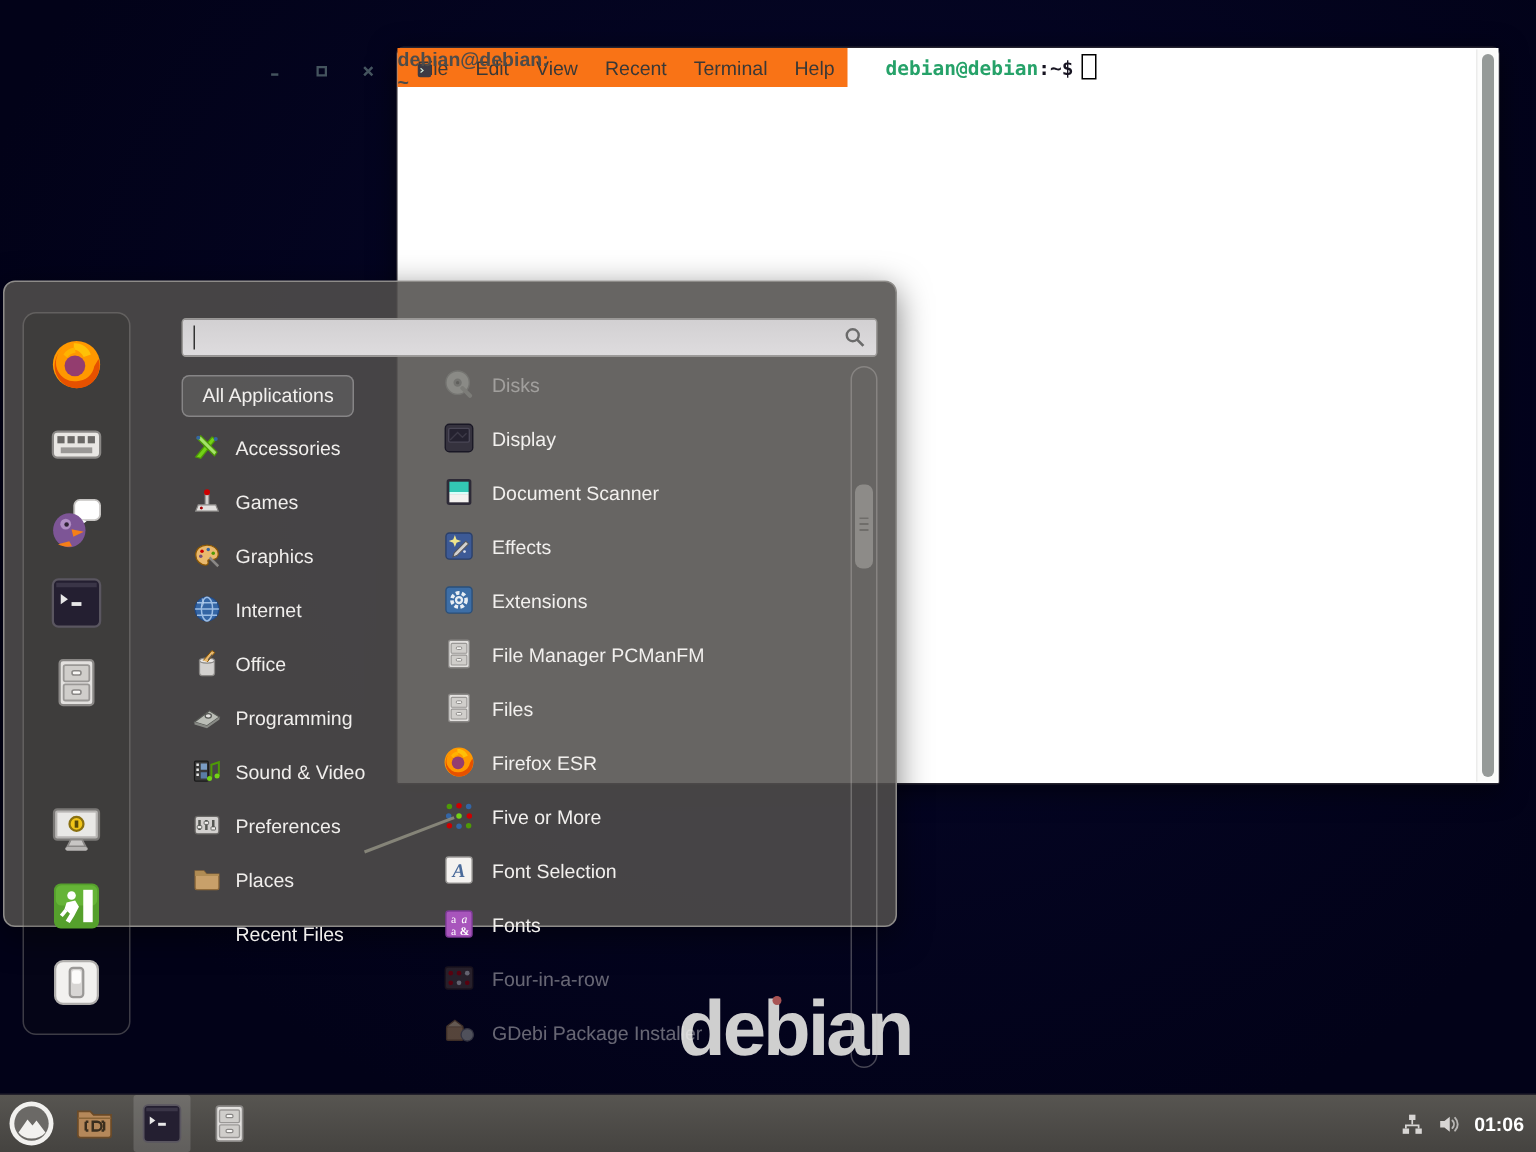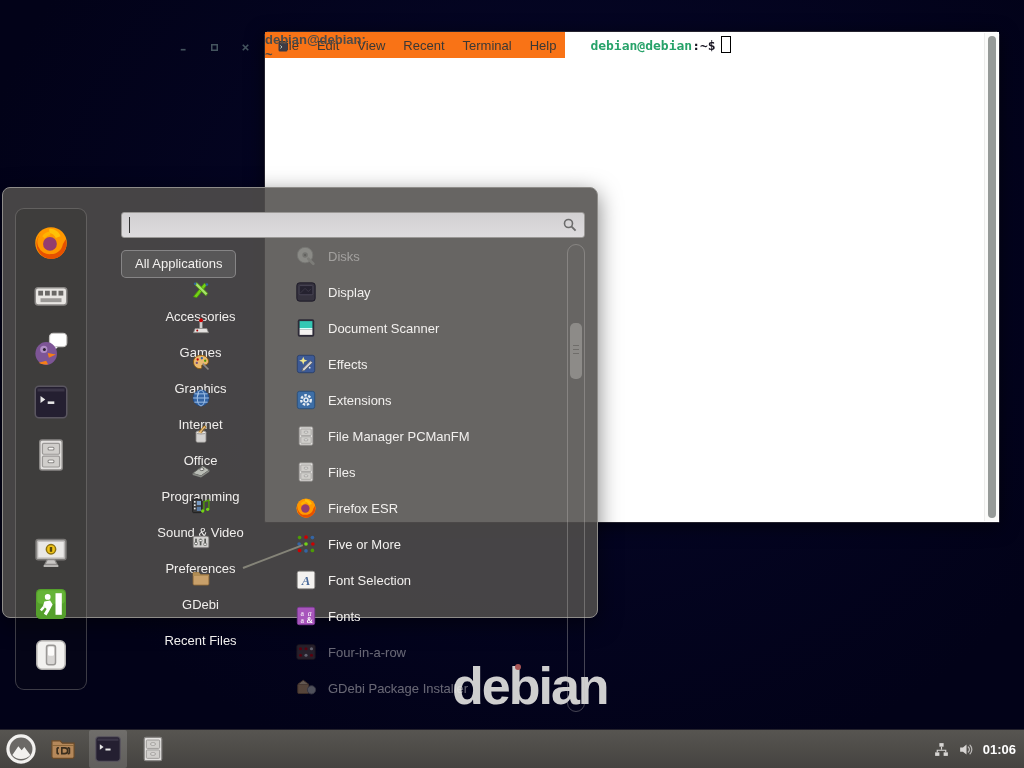--- a/index.html
+++ b/index.html
@@ -52,21 +52,21 @@
   .searchbox{position:absolute;left:118px;top:24px;width:464px;height:26px;box-sizing:border-box;
     background:linear-gradient(#d2d0d2,#dedcde);border:1px solid #9a9896;border-radius:3px;}
   .caret{position:absolute;left:7px;top:4px;width:1px;height:16px;background:#333;}
   .mag{position:absolute;right:6px;top:4px;width:16px;height:16px;}
   .mag svg{width:16px;height:16px;display:block;}
   .cat-col{position:absolute;left:118px;top:62px;width:152px;}
   .all-apps{display:inline-block;height:26px;line-height:26px;padding:0 13px;margin-bottom:2px;
     background:rgba(255,255,255,.10);border:1px solid rgba(255,255,255,.28);border-radius:5px;
     color:#f2f0ee;font-size:13px;cursor:pointer;}
   .cat-row{height:36px;display:flex;align-items:center;gap:9px;padding-left:7px;
-    color:#f0eeec;font-size:13px;cursor:pointer;flex-direction:column;}
+    color:#f0eeec;font-size:13px;cursor:pointer;}
   .cat-ic{width:20px;height:20px;flex:none;}
   .cat-ic svg{width:20px;height:20px;display:block;}
   .app-col{position:absolute;left:266px;top:50px;width:296px;height:478px;overflow:hidden;}
   .app-row{height:36px;display:flex;align-items:center;gap:11px;padding-left:26px;
     color:#f2f0ee;font-size:13px;cursor:pointer;}
   .app-row.disabled{opacity:.42;}
   .app-ic{width:22px;height:22px;flex:none;}
   .app-ic svg{width:22px;height:22px;display:block;}
   .menu-scrollbar{position:absolute;left:564px;top:56px;width:18px;height:468px;box-sizing:border-box;
     border:1px solid rgba(195,193,190,.35);border-radius:9px;}
@@ -378,21 +378,21 @@
           <span>Preferences</span>
         </div>
       
         <div class="cat-row">
           <span class="cat-ic">
             <svg viewBox="0 0 24 24">
               <path d="M2.5 5.5h7l2 2.5h10v11a1.5 1.5 0 0 1-1.5 1.5H4a1.5 1.5 0 0 1-1.5-1.5z" fill="#c8a06a" stroke="#8f6a3a"></path>
               <path d="M2.5 9.5h19V8H11.3l-2-2.5H2.5z" fill="#b08c54"></path>
             </svg>
           </span>
-          <span>GDebi</span>
+          <span>Places</span>
         </div>
       
         <div class="cat-row">
           <span class="cat-ic"></span>
           <span>Recent Files</span>
         </div>
       
     </div>
 
     <div class="app-col">

